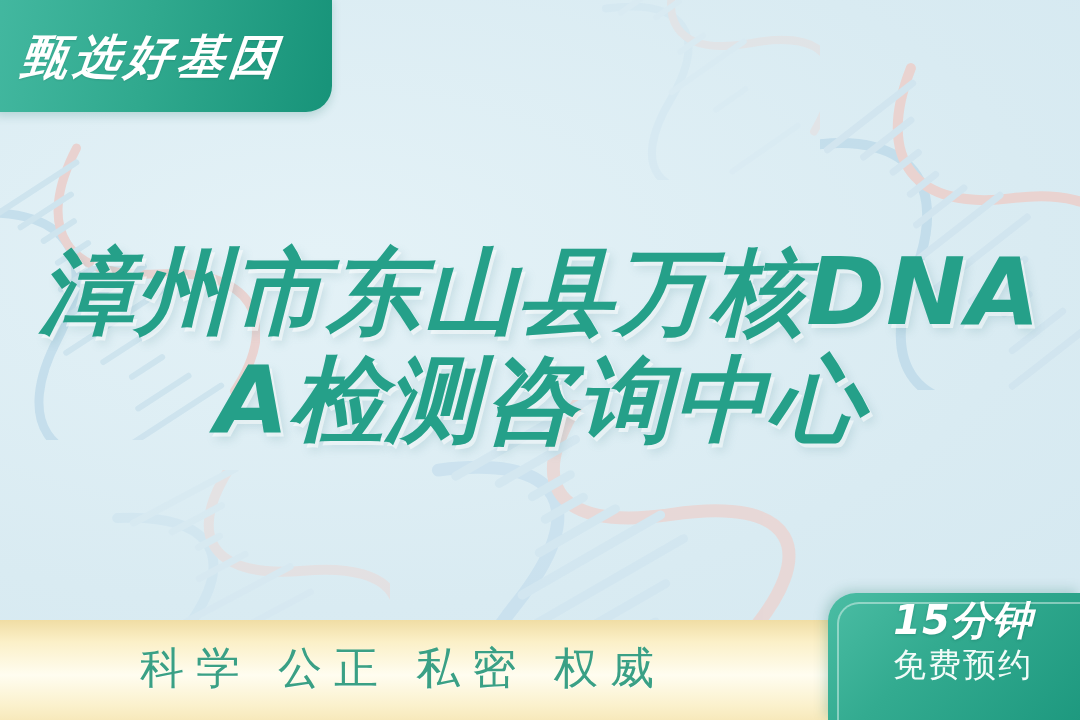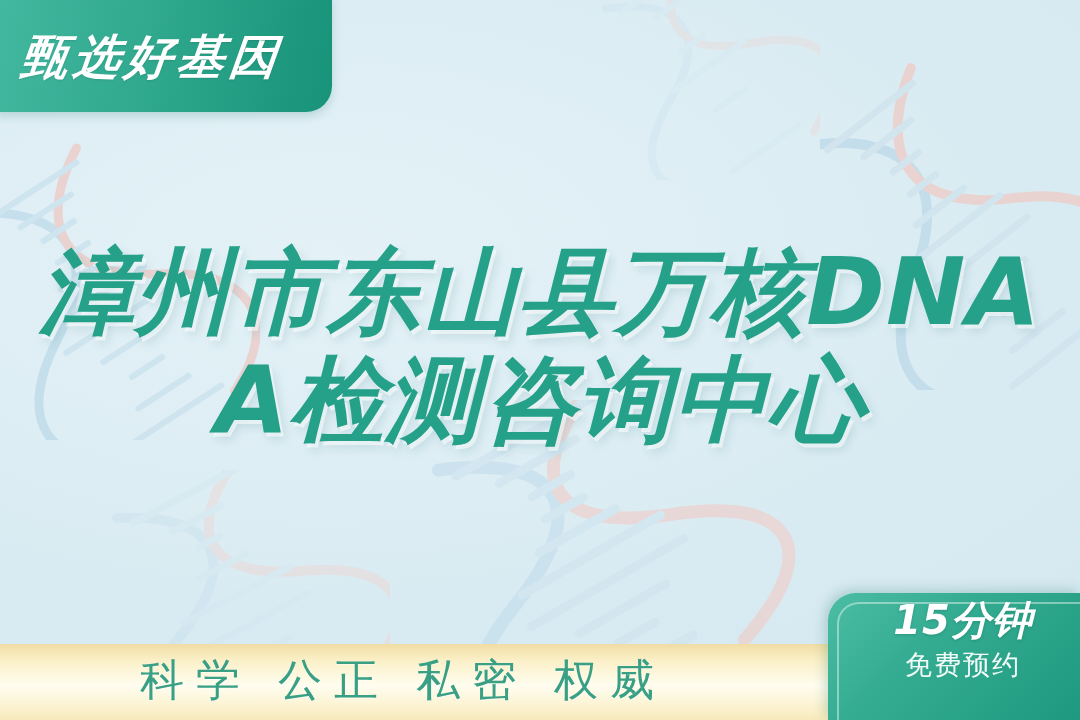--- a/index.html
+++ b/index.html
@@ -69,21 +69,21 @@
       3px 4px 0 rgba(255,255,255,.55),
       5px 7px 9px rgba(90,150,160,.22);
     font-family:"DejaVu Sans","Liberation Sans",sans-serif;
     transform:scaleX(1.02);
   }
 
   
   #tagline-bar{
     position:absolute;
     left:0; right:0; bottom:0;
-    height:76px;
+    height:100px;
     background:linear-gradient(180deg,#f0dda4 0%,#fbf0c8 22%,#fffdf0 55%,#fbf1cd 85%,#f7e9bb 100%);
     z-index:4;
     display:flex; align-items:center;
   }
   #tagline-bar .tagline-text{
     color:#3aa085;
     font-size:44px;
     line-height:1;
     letter-spacing:12px;
     font-weight:400;
@@ -124,21 +124,21 @@
     font-size:40px;
     line-height:46px;
     font-weight:900;
     font-style:italic;
     letter-spacing:1px;
     font-family:"DejaVu Sans","Liberation Sans",sans-serif;
     text-shadow:0 1px 3px rgba(12,90,76,.30);
   }
   #cta-card .cta-sub{
     color:#f2fbf8;
-    font-size:27px;
+    font-size:33px;
     line-height:40px;
     font-weight:300;
     letter-spacing:2px;
     margin-top:2px;
     font-family:"DejaVu Sans","Liberation Sans",sans-serif;
   }
 </style>
 </head>
 <body>
 

